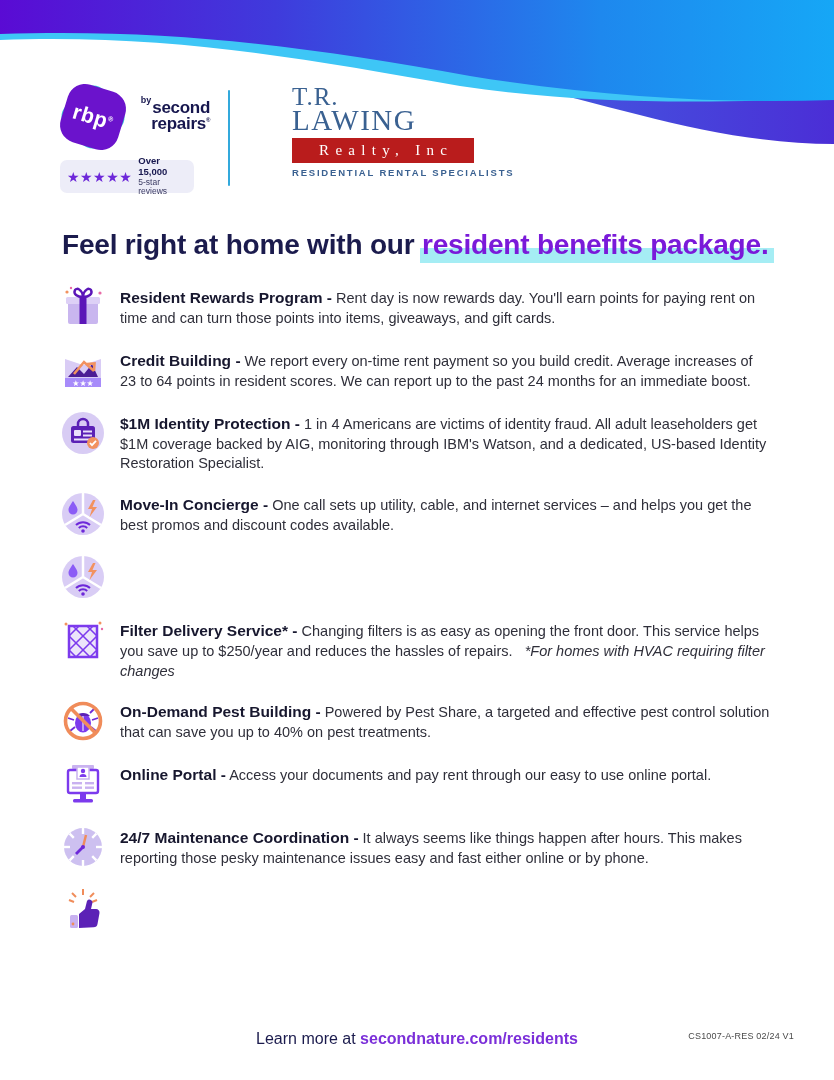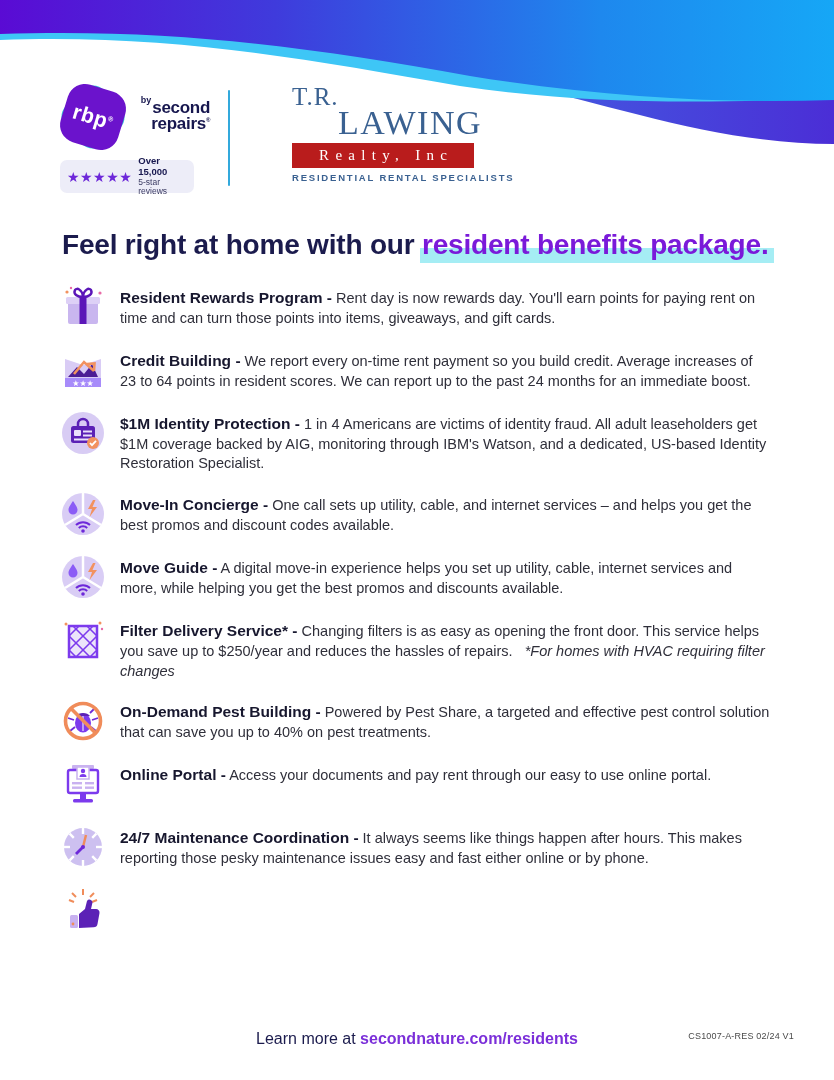--- a/index.html
+++ b/index.html
@@ -43,21 +43,21 @@
   .stars { color:#6d28d9; font-size:14px; letter-spacing:0.5px; white-space:nowrap; }
   .review-text { line-height:1.15; }
   .review-line1 { font-size:9.5px; font-weight:bold; color:#16164e; }
   .review-line2 { font-size:8.5px; color:#3c3c63; }
   .logo-divider {
     width:2px; height:96px; background:#33a9dc; margin:4px 22px 0 18px; border-radius:1px;
   }
   
   .tr-logo { font-family:"Liberation Serif", serif; color:#3a6191; width:190px;margin-left:40px; }
   .tr-line1 { font-size:25px; line-height:0.85; letter-spacing:1px; }
-  .tr-line2 { font-size:34px; line-height:0.95; letter-spacing:1.5px;text-align:right; }
+  .tr-line2 { font-size:29px; line-height:0.95; letter-spacing:1.5px; }
   .tr-bar {
     margin-top:3px; width:182px; height:25px; background:#b91c1c;
     display:flex; align-items:center; justify-content:center;
   }
   .tr-bar span { color:#ffffff; font-size:15px; letter-spacing:0.42em; margin-right:-0.42em; }
   .tr-tagline {
     font-family:"Liberation Sans", sans-serif;
     margin-top:4px; width:190px; font-size:9.5px; font-weight:bold;
     color:#3a6191; letter-spacing:1.8px; white-space:nowrap;
   }
@@ -242,24 +242,20 @@
         </g>
         <path d="M13,10 c3,4.5 4.5,6.5 4.5,9 a4.5,4.5 0 0 1 -9,0 c0,-2.5 1.5,-4.5 4.5,-9 Z" fill="#8b5cf6"></path>
         <path d="M33,9 l-5,9 h4 l-2.5,8 l7.5,-10 h-4.5 l3,-7 Z" fill="#f2925f"></path>
         <g fill="none" stroke="#6d28d9" stroke-width="2">
           <path d="M16,34 a10,10 0 0 1 14,0"></path>
           <path d="M18.8,37 a6,6 0 0 1 8.4,0"></path>
         </g>
         <circle cx="23" cy="40" r="1.8" fill="#6d28d9"></circle>
       </svg>
     </div>
-    <div class="benefit-text">
-      <span class="benefit-title">Move Guide -</span>
-      <span>A digital move-in experience helps you set up utility, cable, internet services and more, while helping you get the best promos and discounts available.</span>
-    </div>
   </div>
 
   <div class="benefit">
     <div class="benefit-icon">
       <svg width="46" height="46" viewBox="0 0 46 46">
         <circle cx="6" cy="7" r="1.5" fill="#f2925f"></circle>
           <circle cx="40" cy="6" r="1.5" fill="#f2925f"></circle>
           <circle cx="42" cy="12" r="1.2" fill="#e86aa6"></circle>
         <rect x="9" y="9" width="28" height="31" fill="#ece4fa" stroke="#7c3aed" stroke-width="2.5"></rect>
         <g stroke="#7c3aed" stroke-width="1.6">

